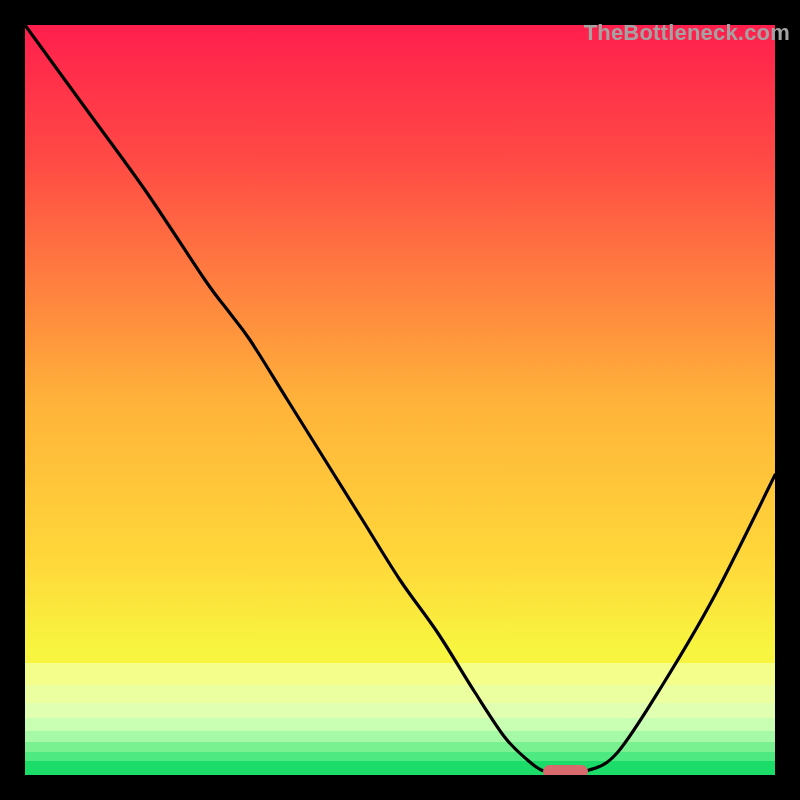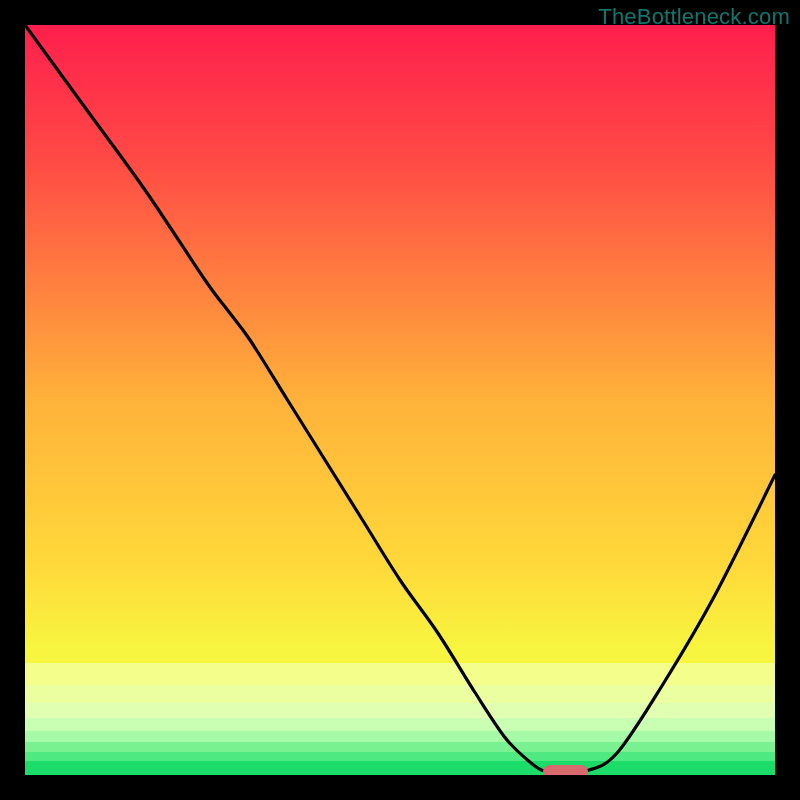--- a/index.html
+++ b/index.html
@@ -12,25 +12,25 @@
     font-family: Arial, Helvetica, sans-serif;
   }
   .frame {
     position: relative;
     width: 800px;
     height: 800px;
     background: #000000;
   }
   .watermark {
     position: absolute;
-    top: 4px;
+    top: 20px;
     right: 10px;
     font-size: 22px;
-    font-weight: 400;
-    color: #0f766e;
+    font-weight: 700;
+    color: #a3a3a3;
     letter-spacing: 0.2px;
     z-index: 30;
     user-select: none;
   }
   .plot {
     position: absolute;
     left: 25px;
     top: 25px;
     width: 750px;
     height: 750px;

